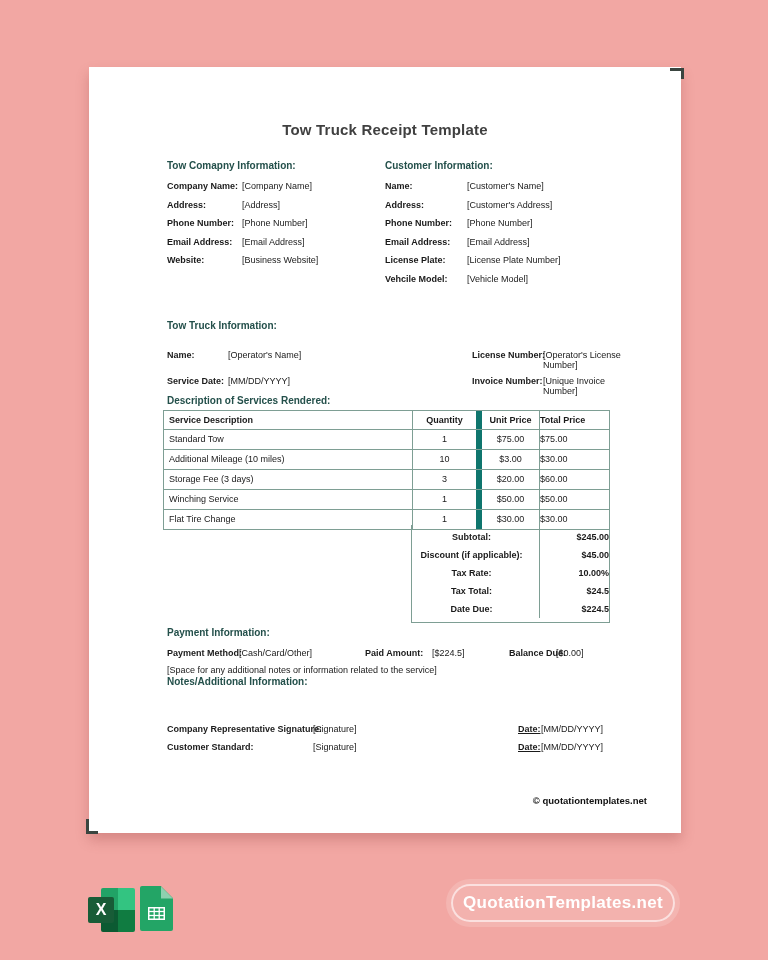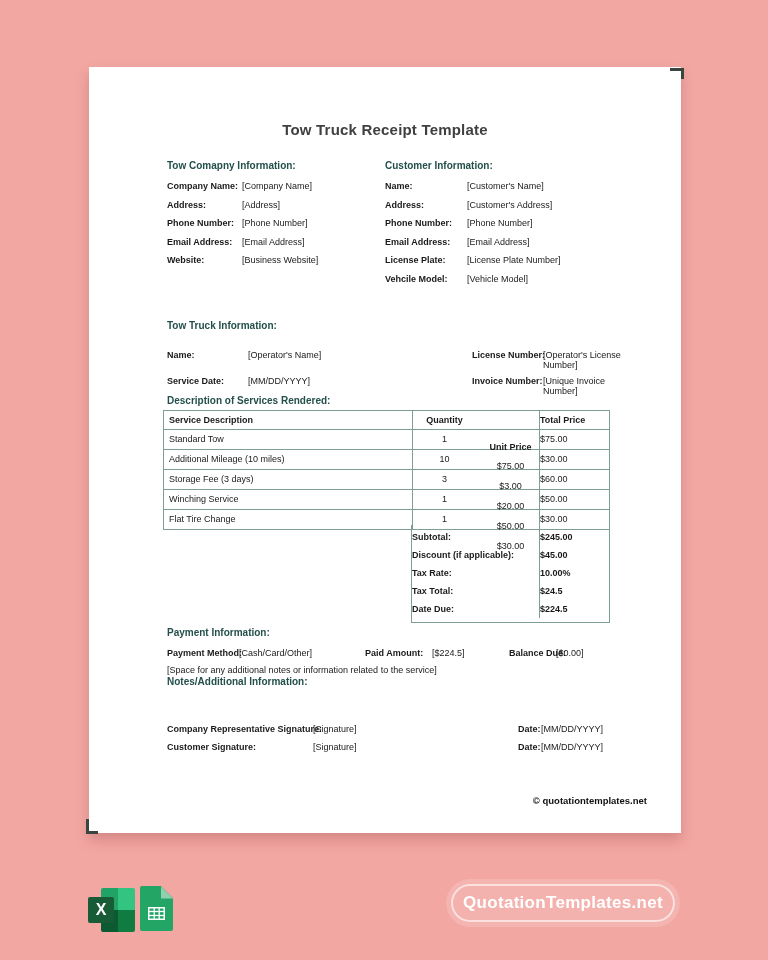--- a/index.html
+++ b/index.html
@@ -39,41 +39,41 @@
   .kv .k { font-weight:bold; }
   .company .k { width:75px; }
   .customer .k { width:82px; }
 
   
   .truck { position:absolute; left:78px; top:254px; width:470px; }
   .truck .rows { margin-top:9px; }
   .trow { position:relative; height:26px; font-size:9px; line-height:10px; }
   .trow span { position:absolute; top:10px; }
   .trow .t0 { left:0; font-weight:bold; }
-  .trow .t1 { left:81px; }
+  .trow .t1 { left:61px; }
   .trow .t2 { left:305px; font-weight:bold; }
   .trow .t3 { left:376px; }
 
   
   .svc-h { position:absolute; left:78px; top:329px; }
   .svc-table { position:absolute; left:74px; top:343px; width:447px; border:1px solid #7E9E94; box-sizing:border-box; }
   .svc-header { display:flex; height:18px; line-height:18px; font-size:9px; font-weight:bold; }
   .svc-row { display:flex; height:19px; line-height:19px; font-size:9px; border-top:1px solid #7E9E94; }
   .c-desc { width:248px; padding-left:5px; box-sizing:border-box; text-align:left; }
   .c-qty  { width:64px; text-align:center; border-left:1px solid #7E9E94; box-sizing:border-box; }
-  .c-unit { width:63px; text-align:center; border-left:6px solid #0f766e; box-sizing:border-box;margin-top:27px; }
+  .c-unit { width:63px; text-align:center; border-left:6px solid #0f766e; box-sizing:border-box; }
   .c-tot  { flex:1; text-align:left; border-left:1px solid #7E9E94; box-sizing:border-box; }
 
   .totals {
     position:absolute; left:322px; top:458px; width:199px; box-sizing:border-box;
     border:1px solid #7E9E94; border-top:none; padding:3px 0 4px;
   }
   .tot-row { display:flex; height:18px; line-height:18px; font-size:9px; font-weight:bold; }
-  .tot-row .tl { width:127px; text-align:left; padding-right:8px; box-sizing:border-box; }
-  .tot-row .tv { flex:1; text-align:left; border-left:1px solid #7E9E94; box-sizing:border-box; }
+  .tot-row .tl { width:127px; text-align:center; padding-right:8px; box-sizing:border-box; }
+  .tot-row .tv { flex:1; text-align:right; border-left:1px solid #7E9E94; box-sizing:border-box; }
 
   
   .payment-h { position:absolute; left:78px; top:561px; }
   .payment-row { position:absolute; left:78px; top:581px; width:470px; height:12px; font-size:9px; line-height:10px; }
   .payment-row span { position:absolute; top:0; }
   .p0 { left:0;   font-weight:bold; }
   .p1 { left:72px; }
   .p2 { left:198px; font-weight:bold; }
   .p3 { left:265px; }
   .p4 { left:342px; font-weight:bold; }
@@ -83,21 +83,21 @@
   .notes-h { position:absolute; left:78px; top:610px; }
   .notes-text { position:absolute; left:78px; top:598px; font-size:9px; line-height:10px; }
 
   
   .sig-row { position:absolute; left:78px; width:480px; height:12px; font-size:9px; line-height:10px; }
   .sig-row span { position:absolute; top:0; }
   .sig-1 { top:657px; }
   .sig-2 { top:675px; }
   .s0 { left:0; font-weight:bold; }
   .s1 { left:146px; }
-  .s2 { left:351px; font-weight:bold; }
+  .s2 { left:351px; font-weight:bold;text-decoration:underline; }
   .s3 { left:374px; }
 
   .footer { position:absolute; top:728px; right:34px; font-size:9.5px; font-weight:bold; color:#111; }
 
   
   .excel-icon { position:absolute; left:88px; top:888px; width:47px; height:44px; cursor:pointer; }
   .excel-sheet {
     position:absolute; left:13px; top:0; width:34px; height:44px;
     display:grid; grid-template-columns:1fr 1fr; grid-template-rows:1fr 1fr; border-radius:2px; overflow:hidden;
   }
@@ -285,21 +285,21 @@
   <div class="sec-h notes-h">Notes/Additional Information:</div>
   <div class="notes-text">[Space for any additional notes or information related to the service]</div>
 
   <div class="sig-row sig-1">
     <span class="s0">Company Representative Signature:</span>
     <span class="s1">[Signature]</span>
     <span class="s2">Date:</span>
     <span class="s3">[MM/DD/YYYY]</span>
   </div>
   <div class="sig-row sig-2">
-    <span class="s0">Customer Signature:</span>
+    <span class="s0">Customer Standard:</span>
     <span class="s1">[Signature]</span>
     <span class="s2">Date:</span>
     <span class="s3">[MM/DD/YYYY]</span>
   </div>
 
   <div class="footer">© quotationtemplates.net</div>
 </div>
 
 <div class="corner-tr"></div>
 <div class="corner-bl"></div>

